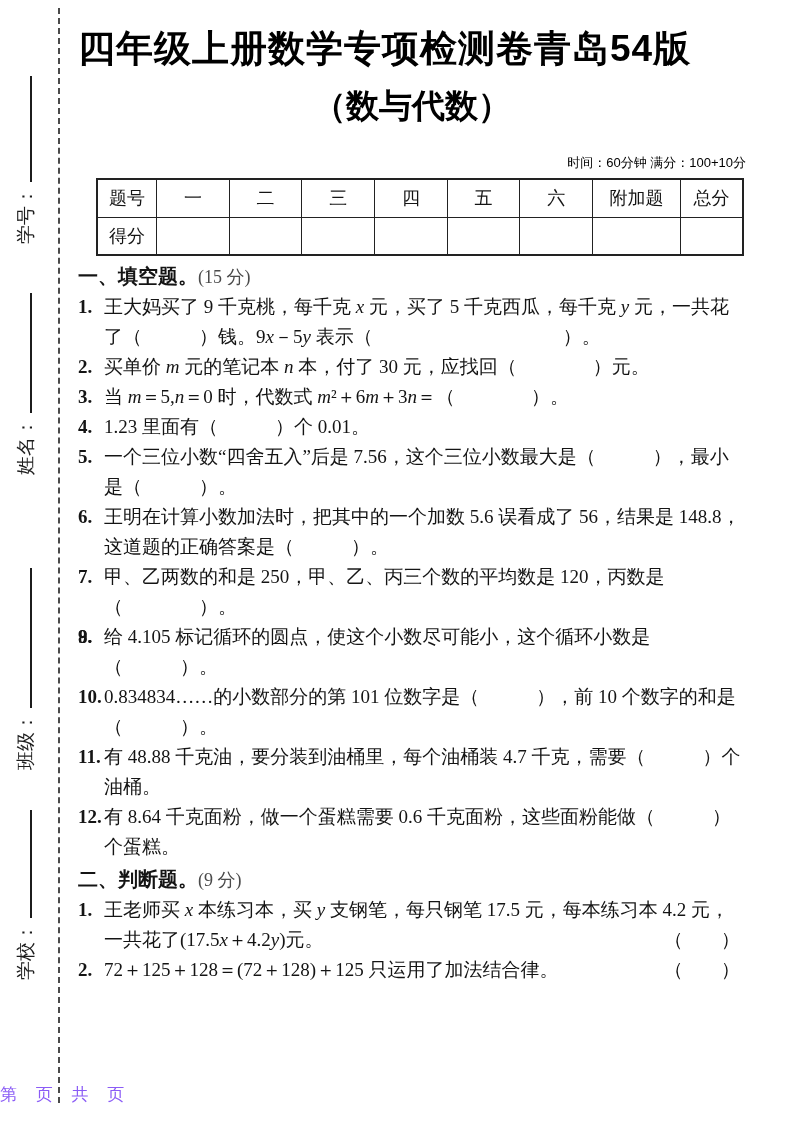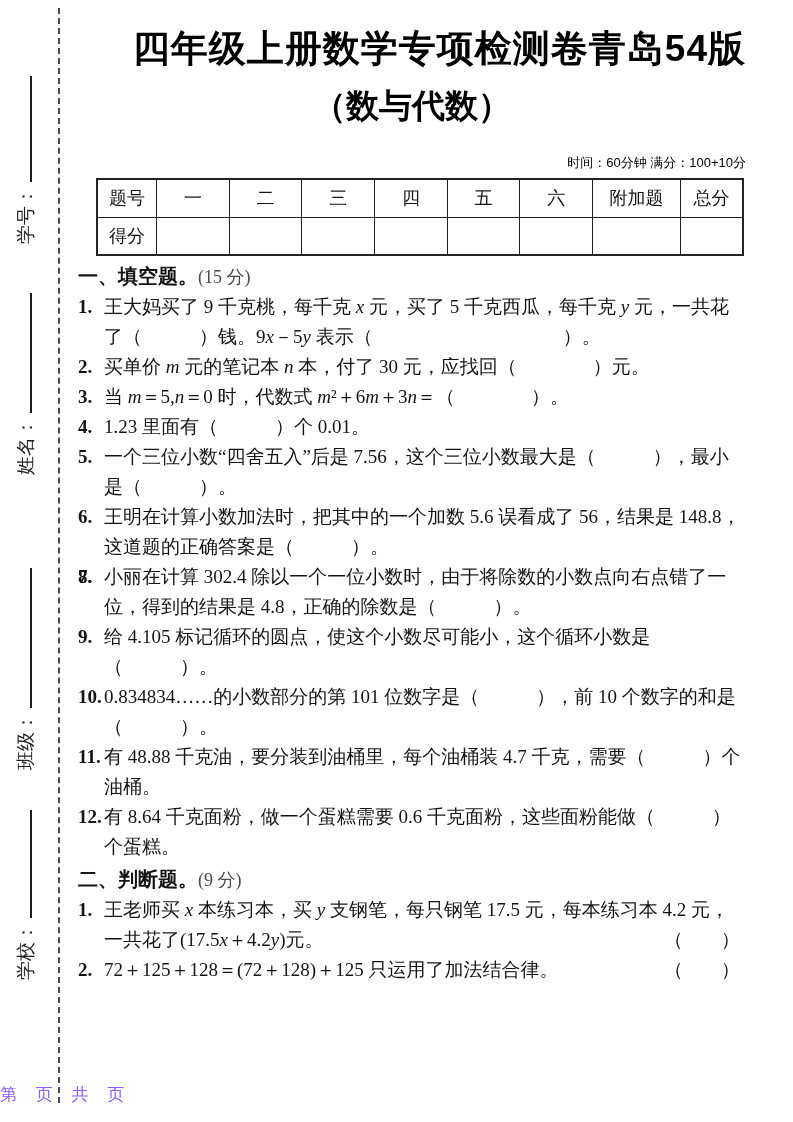--- a/index.html
+++ b/index.html
@@ -28,21 +28,21 @@
     display: inline-block; height: 19px; margin-left: 5px;
     border-bottom: 2px solid #1c1c1c;
   }
   .sf-0 { left: 13px; top: 244px; }  .sf-0 .blank-line { width: 106px; }
   .sf-1 { left: 13px; top: 475px; }  .sf-1 .blank-line { width: 120px; }
   .sf-2 { left: 13px; top: 770px; }  .sf-2 .blank-line { width: 140px; }
   .sf-3 { left: 13px; top: 980px; }  .sf-3 .blank-line { width: 108px; }
   
   .main { position: absolute; left: 78px; top: 0; width: 668px; }
   .title {
-    margin-top: 26px; text-align: right;
+    margin-top: 26px; text-align: left;
     font-family: "Liberation Sans", sans-serif;
     font-weight: 700; font-size: 37px; line-height: 46px; letter-spacing: 1px;
     color: #000;
   }
   .subtitle {
     margin-top: 14px; text-align: center;
     font-family: "Liberation Sans", sans-serif;
     font-weight: 700; font-size: 33px; line-height: 40px; color: #000;
   }
   .info {
@@ -119,22 +119,22 @@
       </table>
 
     <div class="sections" id="sections">
         <div class="sec-heading"><span>一、填空题。</span><span class="score-part">(15 分)</span></div>
         <div class="question"><span class="q-num">1.</span><span class="q-text">王大妈买了 9 千克桃，每千克 <i>x</i> 元，买了 5 千克西瓜，每千克 <i>y</i> 元，一共花了（　　　）钱。9<i>x</i>－5<i>y</i> 表示（　　　　　　　　　　）。</span></div>
         <div class="question"><span class="q-num">2.</span><span class="q-text">买单价 <i>m</i> 元的笔记本 <i>n</i> 本，付了 30 元，应找回（　　　　）元。</span></div>
         <div class="question"><span class="q-num">3.</span><span class="q-text">当 <i>m</i>＝5,<i>n</i>＝0 时，代数式 <i>m</i>²＋6<i>m</i>＋3<i>n</i>＝（　　　　）。</span></div>
         <div class="question"><span class="q-num">4.</span><span class="q-text">1.23 里面有（　　　）个 0.01。</span></div>
         <div class="question"><span class="q-num">5.</span><span class="q-text">一个三位小数“四舍五入”后是 7.56，这个三位小数最大是（　　　），最小是（　　　）。</span></div>
         <div class="question"><span class="q-num">6.</span><span class="q-text">王明在计算小数加法时，把其中的一个加数 5.6 误看成了 56，结果是 148.8，这道题的正确答案是（　　　）。</span></div>
-        <div class="question"><span class="q-num">7.</span></div>
-        <div class="question"><span class="q-num">8.</span><span class="q-text">小丽在计算 302.4 除以一个一位小数时，由于将除数的小数点向右点错了一位，得到的结果是 4.8，正确的除数是（　　　）。</span></div>
+        <div class="question"><span class="q-num">7.</span><span class="q-text">甲、乙两数的和是 250，甲、乙、丙三个数的平均数是 120，丙数是（　　　　）。</span></div>
+        <div class="question"><span class="q-num">8.</span></div>
         <div class="question"><span class="q-num">9.</span><span class="q-text">给 4.105 标记循环的圆点，使这个小数尽可能小，这个循环小数是（　　　）。</span></div>
         <div class="question"><span class="q-num">10.</span><span class="q-text">0.834834……的小数部分的第 101 位数字是（　　　），前 10 个数字的和是（　　　）。</span></div>
         <div class="question"><span class="q-num">11.</span><span class="q-text">有 48.88 千克油，要分装到油桶里，每个油桶装 4.7 千克，需要（　　　）个油桶。</span></div>
         <div class="question"><span class="q-num">12.</span><span class="q-text">有 8.64 千克面粉，做一个蛋糕需要 0.6 千克面粉，这些面粉能做（　　　）个蛋糕。</span></div>
         <div class="sec-heading"><span>二、判断题。</span><span class="score-part">(9 分)</span></div>
         <div class="question"><span class="q-num">1.</span><span class="q-text">王老师买 <i>x</i> 本练习本，买 <i>y</i> 支钢笔，每只钢笔 17.5 元，每本练习本 4.2 元，一共花了(17.5<i>x</i>＋4.2<i>y</i>)元。</span><span class="q-blank">（　　）</span></div>
         <div class="question"><span class="q-num">2.</span><span class="q-text">72＋125＋128＝(72＋128)＋125 只运用了加法结合律。</span><span class="q-blank">（　　）</span></div>
       </div>
   </div>
 

